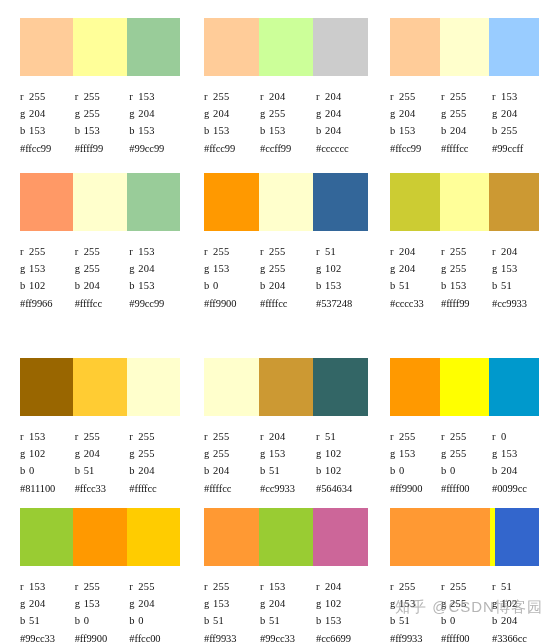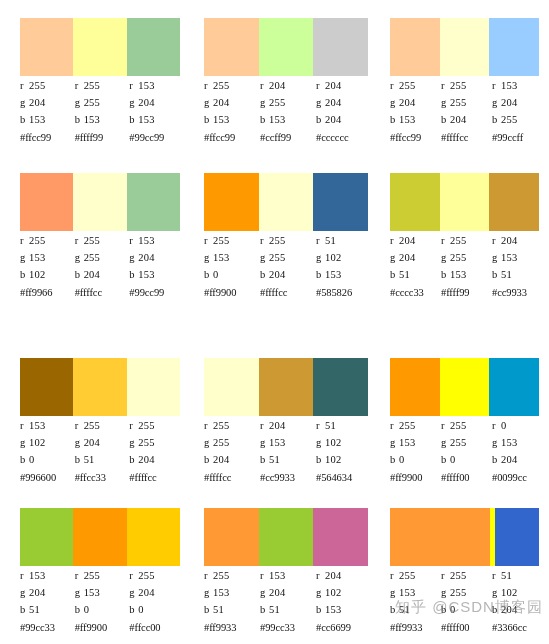--- a/index.html
+++ b/index.html
@@ -35,21 +35,21 @@
     margin-right: 10px;
   }
   .swatch {
     flex: 1 1 0;
     height: 58px;
   }
   .info-row {
     display: flex;
     margin-left: 20px;
     margin-right: 6px;
-    margin-top: 1px;
+    margin-top: 12px;
   }
   .info-col {
     flex: 1 1 0;
     font-size: 10.5px;
     line-height: 17px;
     color: #101010;
     font-family: "Liberation Serif", "DejaVu Serif", serif;
     letter-spacing: 0.2px;
     white-space: nowrap;
   }
@@ -223,21 +223,21 @@
         <div class="info-col">
           <span class="chan"><span class="ck">r</span><span>255</span></span>
           <span class="chan"><span class="ck">g</span><span>255</span></span>
           <span class="chan"><span class="ck">b</span><span>204</span></span>
           <span class="hexline">#ffffcc</span>
         </div>
         <div class="info-col">
           <span class="chan"><span class="ck">r</span><span>51</span></span>
           <span class="chan"><span class="ck">g</span><span>102</span></span>
           <span class="chan"><span class="ck">b</span><span>153</span></span>
-          <span class="hexline">#585826</span>
+          <span class="hexline">#537248</span>
         </div>
       </div>
     </div>
     <div class="palette r1 c2 p-r1">
       <div class="swatch-row">
         <div class="swatch" style="background: rgb(204, 204, 51);"></div>
         <div class="swatch" style="background: rgb(255, 255, 153);"></div>
         <div class="swatch" style="background: rgb(204, 153, 51);"></div>
       </div>
       <div class="info-row">
@@ -265,21 +265,21 @@
       <div class="swatch-row">
         <div class="swatch" style="background: rgb(153, 102, 0);"></div>
         <div class="swatch" style="background: rgb(255, 204, 51);"></div>
         <div class="swatch" style="background: rgb(255, 255, 204);"></div>
       </div>
       <div class="info-row">
         <div class="info-col">
           <span class="chan"><span class="ck">r</span><span>153</span></span>
           <span class="chan"><span class="ck">g</span><span>102</span></span>
           <span class="chan"><span class="ck">b</span><span>0</span></span>
-          <span class="hexline">#996600</span>
+          <span class="hexline">#811100</span>
         </div>
         <div class="info-col">
           <span class="chan"><span class="ck">r</span><span>255</span></span>
           <span class="chan"><span class="ck">g</span><span>204</span></span>
           <span class="chan"><span class="ck">b</span><span>51</span></span>
           <span class="hexline">#ffcc33</span>
         </div>
         <div class="info-col">
           <span class="chan"><span class="ck">r</span><span>255</span></span>
           <span class="chan"><span class="ck">g</span><span>255</span></span>

